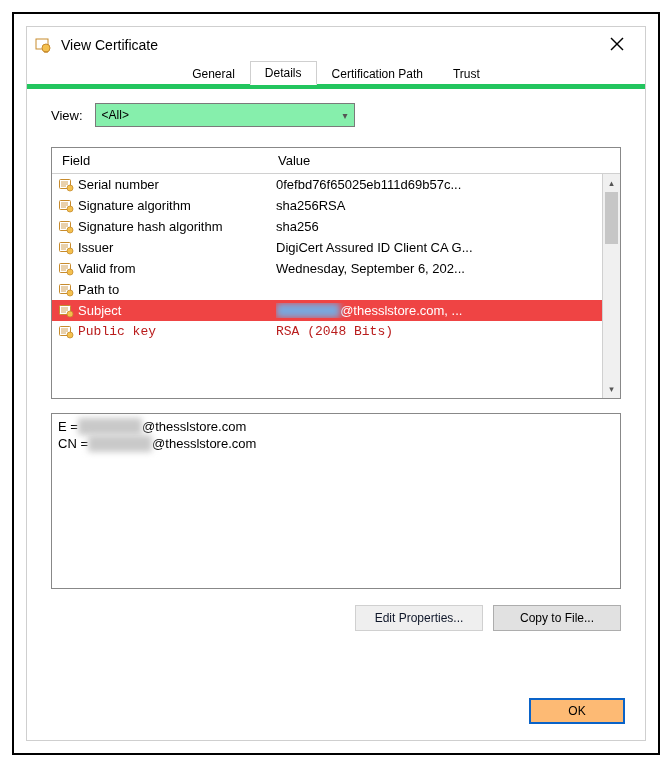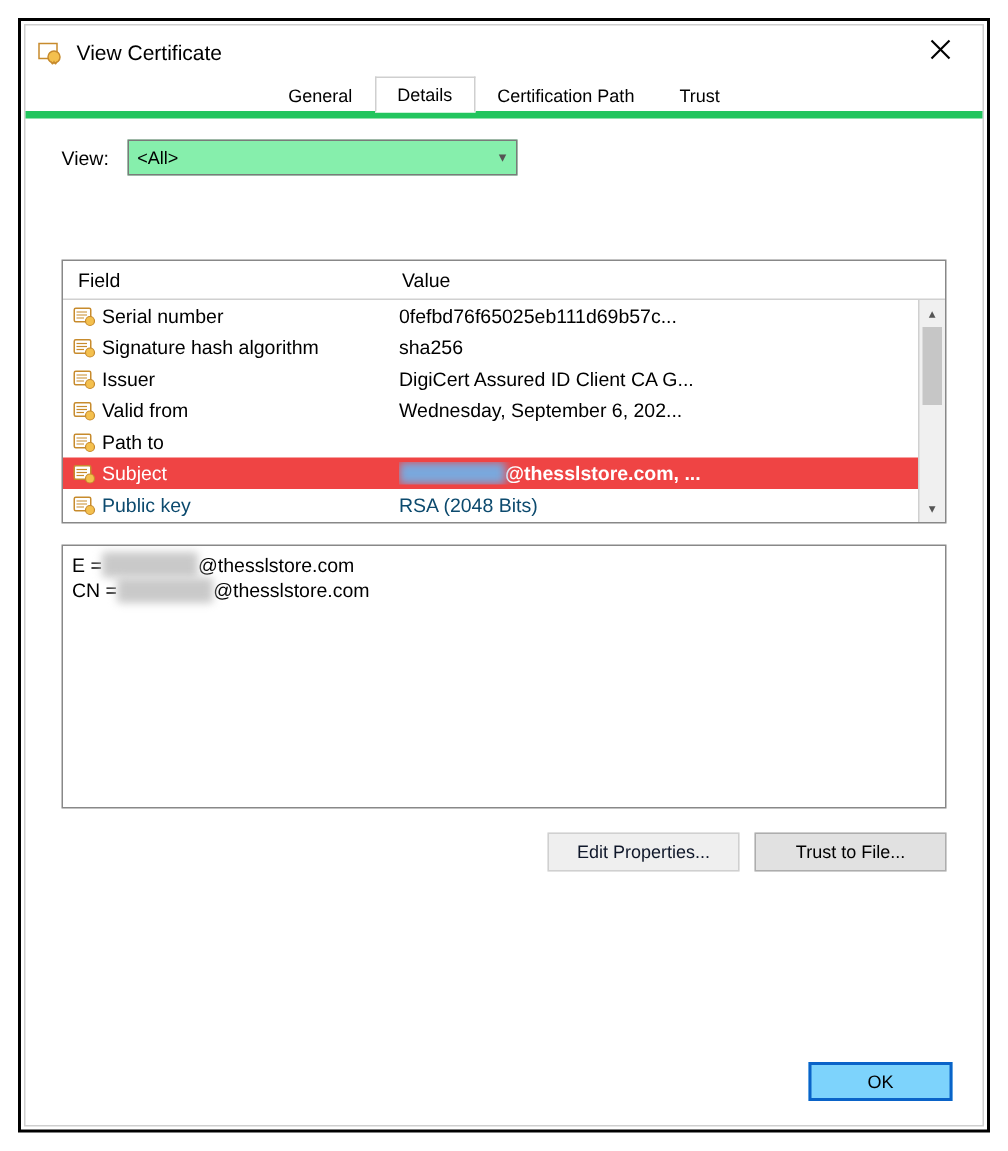--- a/index.html
+++ b/index.html
@@ -11,21 +11,21 @@
     width: 672px;
     height: 767px;
     position: relative;
     padding: 12px;
   }
   .outer-frame {
     border: 2px solid #000;
     width: 100%;
     height: 100%;
     position: relative;
-    padding: 2px;
+    padding: 12px;
   }
   .window {
     border: 1px solid #cfcfcf;
     width: 100%;
     height: 100%;
     background: #fff;
     display: flex;
     flex-direction: column;
   }
   .titlebar {
@@ -104,26 +104,25 @@
     padding: 0 6px;
     font-size: 12px;
     color: #000;
     justify-content: space-between;
     cursor: pointer;
   }
   .show-select .chev { font-size: 10px; color: #555; }
 
   .list-wrap {
     border: 1px solid #888;
-    height: 176px;
+    height: 252px;
     display: flex;
     flex-direction: column;
     margin-bottom: 14px;
     overflow: hidden;
-    margin-top: 36px;
   }
   .list-header {
     display: flex;
     height: 26px;
     align-items: center;
     background: #fff;
     border-bottom: 1px solid #d0d0d0;
     font-size: 13px;
     color: #000;
   }
@@ -154,22 +153,22 @@
   .row .val {
     flex: 1;
     overflow: hidden;
     text-overflow: ellipsis;
     white-space: nowrap;
     padding-right: 4px;
     display: flex;
     align-items: center;
   }
   .row.selected { background: #ef4444; color: #fff; }
-  .row.selected .val { color: #fff; font-weight: bold; }
-  .row.last .fld, .row.last .val { color: #0c4a6e; }
+  .row.selected .val { color: #fff; }
+  .row.last .fld, .row.last .val { color: #b91c1c; font-family: Liberation Mono, monospace; }
   .blur {
     display: inline-block;
     filter: blur(3px);
     background: #c9c9c9;
     color: transparent;
     border-radius: 2px;
     padding: 0 1px;
   }
   .row.selected .blur { background: #7aa8dd; }
 
@@ -231,21 +230,21 @@
 
   .footer {
     display: flex;
     justify-content: flex-end;
     padding: 10px 20px 16px 20px;
   }
   .ok-btn {
     width: 96px;
     height: 26px;
     border: 2px solid #0a63c8;
-    background: #7dd3fc;
+    background: #fdba74;
     font-size: 12px;
     display: flex; align-items: center; justify-content: center;
     color: #000;
     cursor: pointer;
   }
 
   
   .fi {
     display: block; width: 16px; height: 16px;
   }
@@ -313,20 +312,33 @@
               <div class="row">
                 <span class="ficon">
                   <svg class="fi" viewBox="0 0 16 16">
   <rect x="1.5" y="2.5" width="11" height="9" rx="1" fill="#fff" stroke="#c78b2d"></rect>
   <line x1="3" y1="5" x2="10" y2="5" stroke="#c78b2d" stroke-width="0.8"></line>
   <line x1="3" y1="7" x2="10" y2="7" stroke="#c78b2d" stroke-width="0.8"></line>
   <line x1="3" y1="9" x2="8" y2="9" stroke="#c78b2d" stroke-width="0.8"></line>
   <circle cx="12" cy="11" r="3" fill="#f4c04e" stroke="#c78b2d" stroke-width="0.8"></circle>
 </svg>
                 </span>
+                <span class="fld">Signature algorithm</span>
+                <span class="val">sha256RSA</span>
+              </div>
+              <div class="row">
+                <span class="ficon">
+                  <svg class="fi" viewBox="0 0 16 16">
+  <rect x="1.5" y="2.5" width="11" height="9" rx="1" fill="#fff" stroke="#c78b2d"></rect>
+  <line x1="3" y1="5" x2="10" y2="5" stroke="#c78b2d" stroke-width="0.8"></line>
+  <line x1="3" y1="7" x2="10" y2="7" stroke="#c78b2d" stroke-width="0.8"></line>
+  <line x1="3" y1="9" x2="8" y2="9" stroke="#c78b2d" stroke-width="0.8"></line>
+  <circle cx="12" cy="11" r="3" fill="#f4c04e" stroke="#c78b2d" stroke-width="0.8"></circle>
+</svg>
+                </span>
                 <span class="fld">Signature hash algorithm</span>
                 <span class="val">sha256</span>
               </div>
               <div class="row">
                 <span class="ficon">
                   <svg class="fi" viewBox="0 0 16 16">
   <rect x="1.5" y="2.5" width="11" height="9" rx="1" fill="#fff" stroke="#c78b2d"></rect>
   <line x1="3" y1="5" x2="10" y2="5" stroke="#c78b2d" stroke-width="0.8"></line>
   <line x1="3" y1="7" x2="10" y2="7" stroke="#c78b2d" stroke-width="0.8"></line>
   <line x1="3" y1="9" x2="8" y2="9" stroke="#c78b2d" stroke-width="0.8"></line>
@@ -411,21 +423,21 @@
             <div class="detail-line">
               <span>CN = </span>
               <span class="blur">xxxxx.xxxx</span>
               <span>@thesslstore.com</span>
             </div>
           </div>
       </div>
 
       <div class="button-row">
         <div class="btn disabled">Edit Properties...</div>
-        <div class="btn">Trust to File...</div>
+        <div class="btn">Copy to File...</div>
       </div>
 
     </div>
 
     <div class="footer">
       <div class="ok-btn">OK</div>
     </div>
 
   </div>
 </div>

